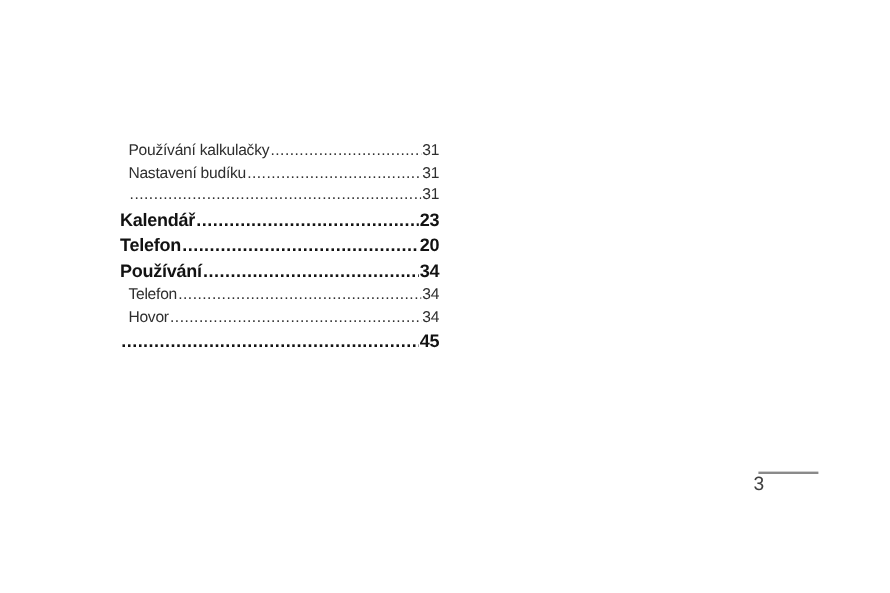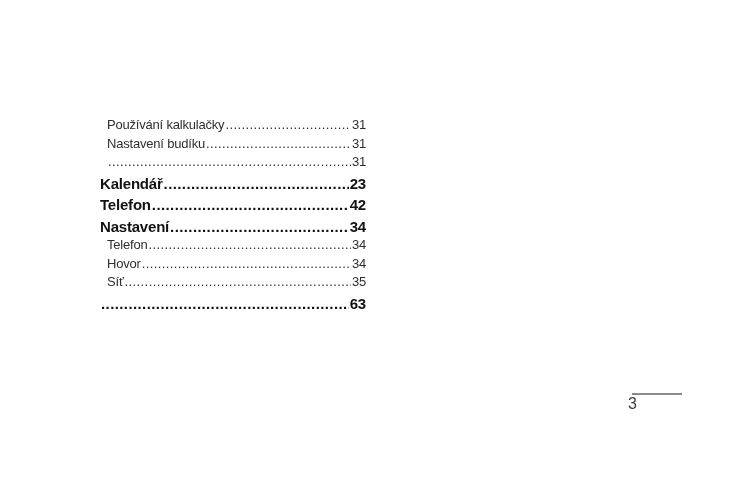--- a/index.html
+++ b/index.html
@@ -94,44 +94,39 @@
     <span class="toc-page">31</span>
   </div>
       <div class="toc-row section">
     <span class="toc-label">Kalendář</span>
     <span class="toc-dots"></span>
     <span class="toc-page">23</span>
   </div>
       <div class="toc-row section">
     <span class="toc-label">Telefon</span>
     <span class="toc-dots"></span>
-    <span class="toc-page">42</span>
+    <span class="toc-page">20</span>
   </div>
       <div class="toc-row section">
-    <span class="toc-label">Nastavení</span>
+    <span class="toc-label">Používání</span>
     <span class="toc-dots"></span>
     <span class="toc-page">34</span>
   </div>
       <div class="toc-row subsection">
     <span class="toc-label">Telefon</span>
     <span class="toc-dots"></span>
     <span class="toc-page">34</span>
   </div>
       <div class="toc-row subsection">
     <span class="toc-label">Hovor</span>
     <span class="toc-dots"></span>
     <span class="toc-page">34</span>
   </div>
-      <div class="toc-row subsection">
-    <span class="toc-label">Síť</span>
-    <span class="toc-dots"></span>
-    <span class="toc-page">35</span>
-  </div>
       <div class="toc-row section">
     <span class="toc-dots"></span>
-    <span class="toc-page">63</span>
+    <span class="toc-page">45</span>
   </div>
     </div>
 
   <div class="footer-rule"></div>
   <div class="footer-page-number">3</div>
 
 </div>
 
 </body></html>

